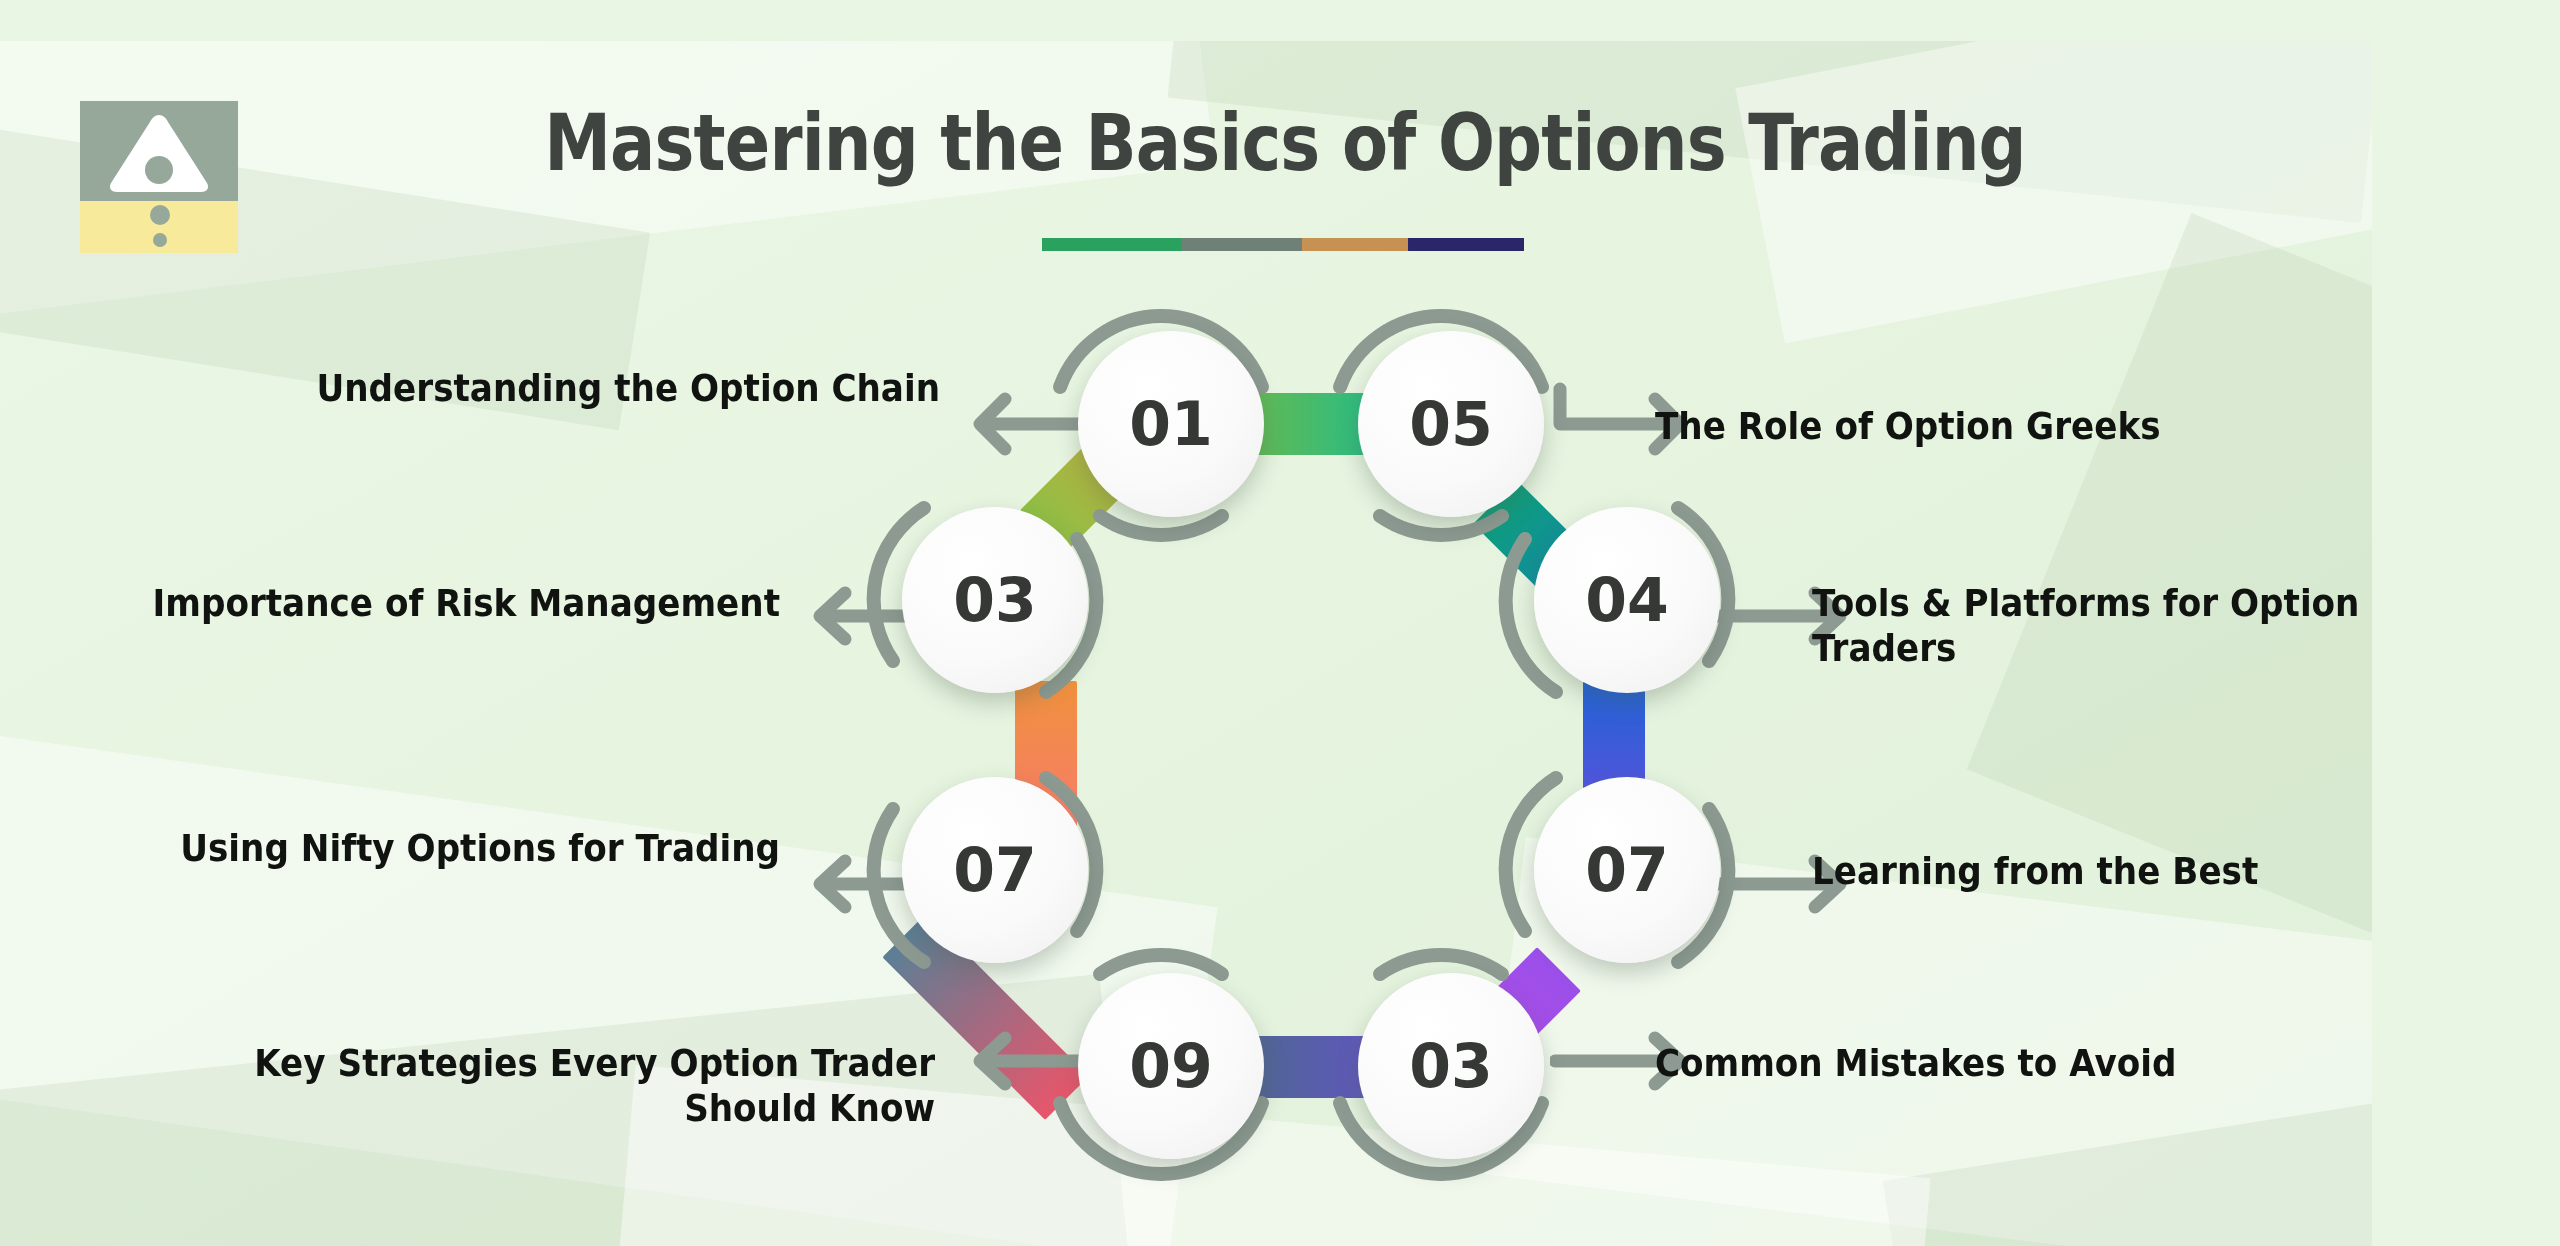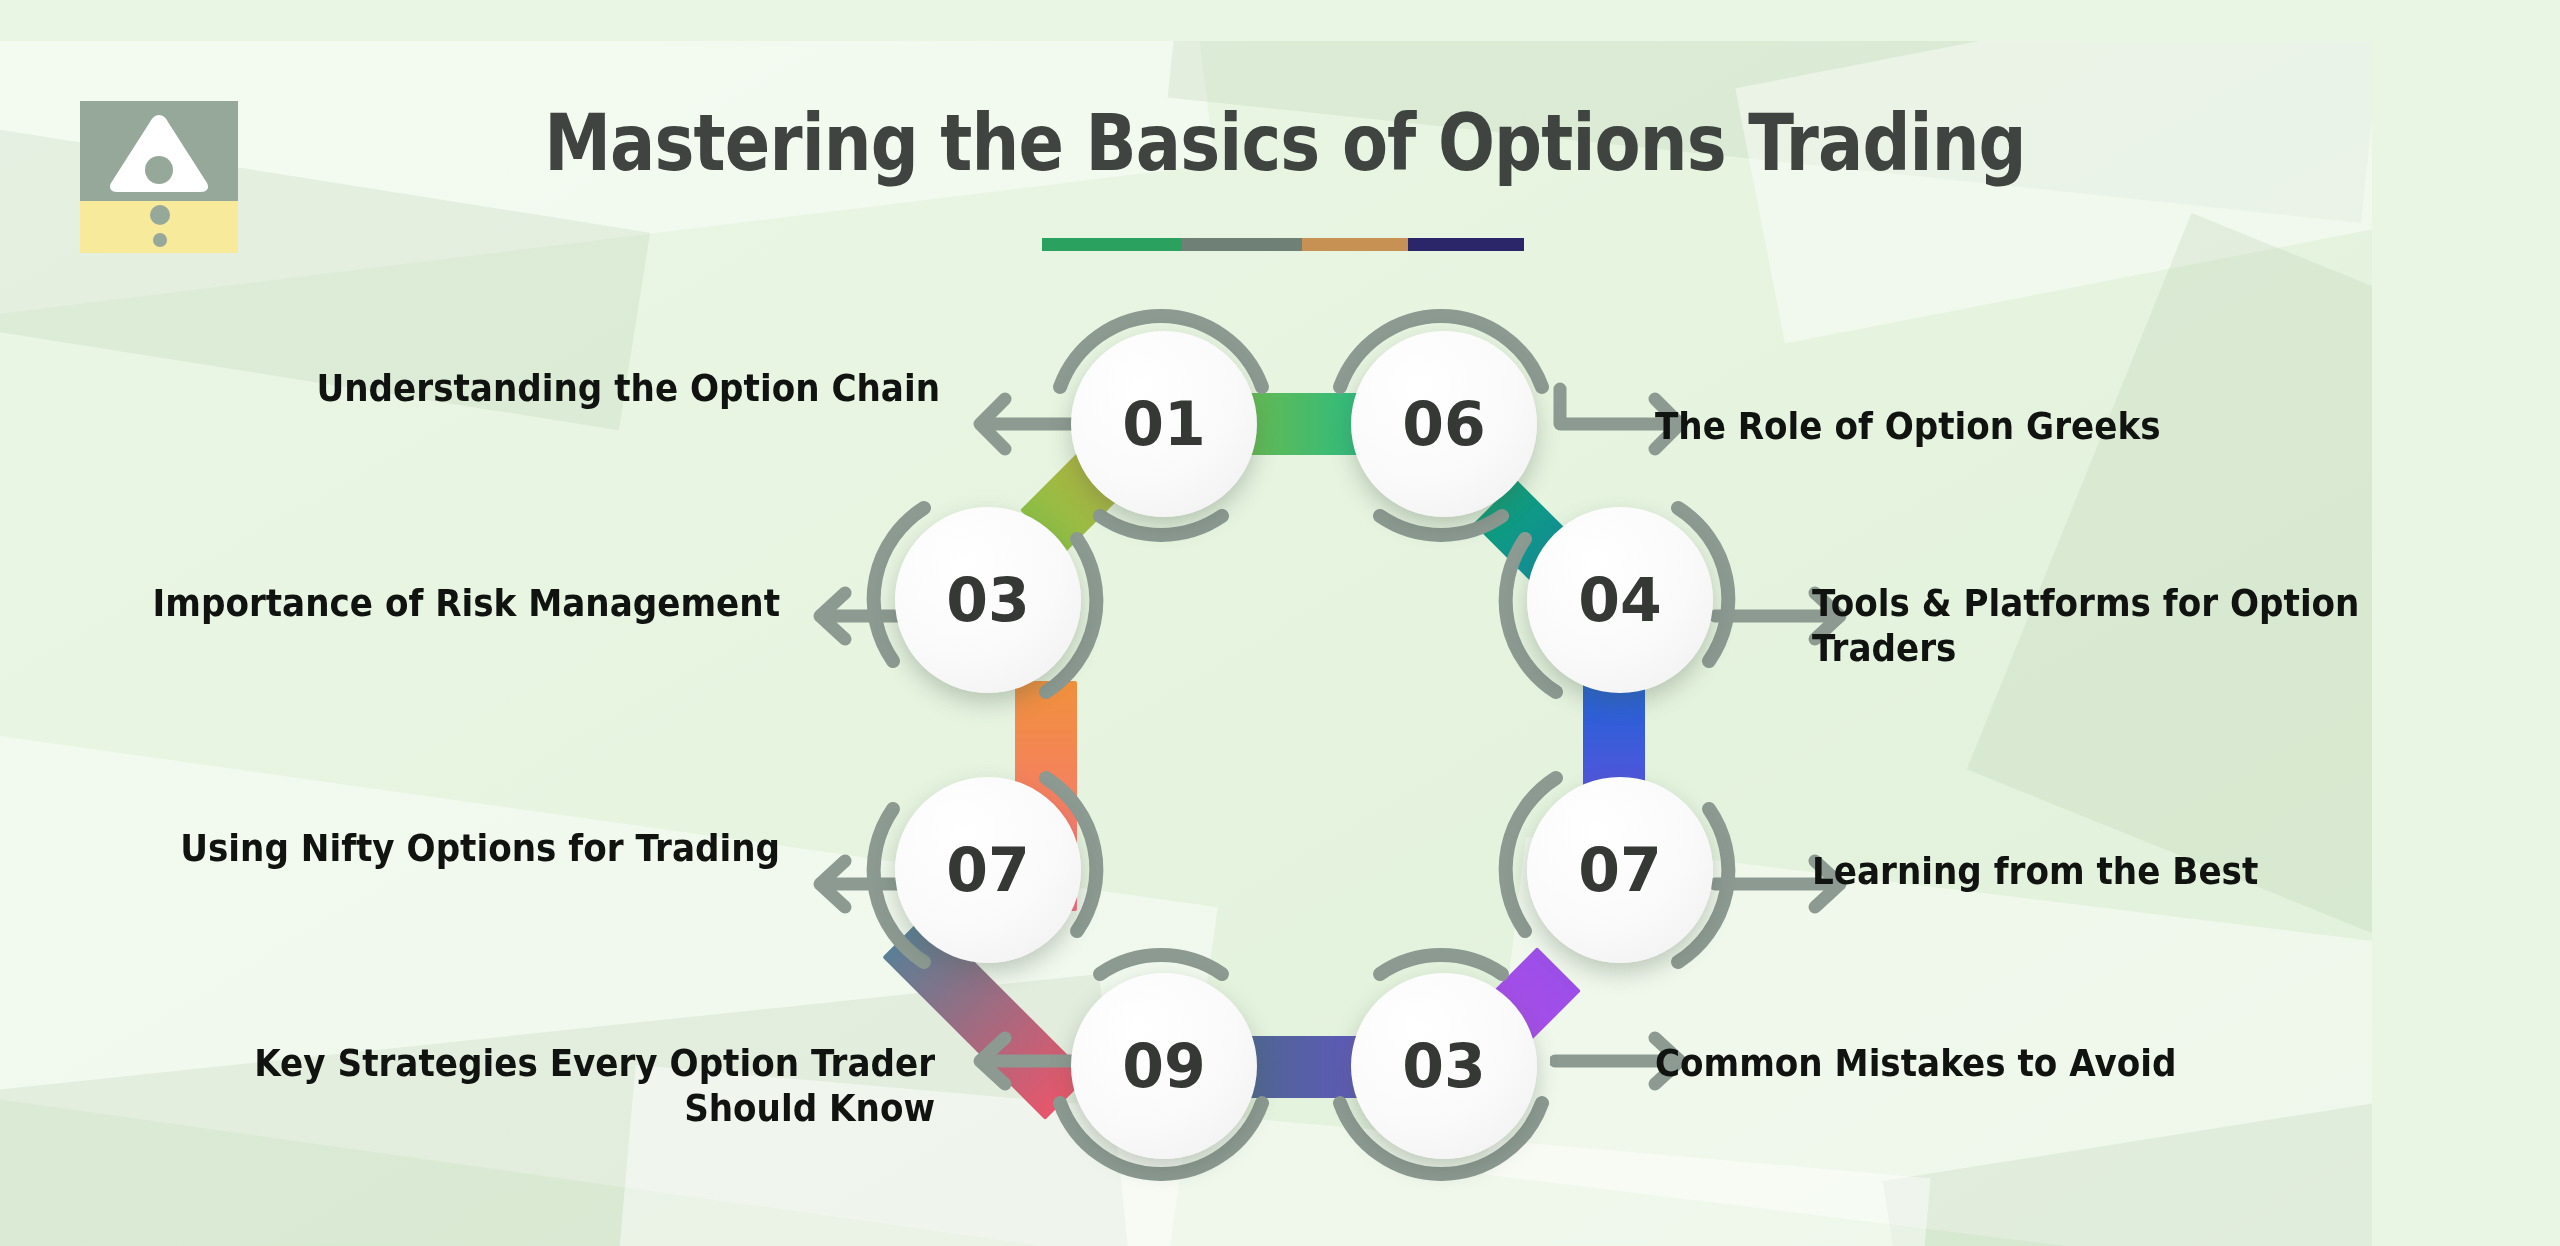--- a/index.html
+++ b/index.html
@@ -107,21 +107,21 @@
     width: 186px;
     height: 186px;
   }
   .node .ring {
     position: absolute;
     left: -28px; top: -28px;
     width: 242px; height: 242px;
   }
   .node .disc {
     position: absolute;
-    left: 3px; top: 0;
+    left: 10px; top: 0;
     width: 186px; height: 186px;
     border-radius: 50%;
     background: radial-gradient(circle at 36% 30%, #ffffff 0%, #fafafa 55%, #eeeeee 100%);
     box-shadow: 0 10px 22px rgba(80,95,80,0.30);
     display: flex;
     align-items: center;
     justify-content: center;
   }
   .node .num {
     font-family: "DejaVu Sans", sans-serif;
@@ -283,21 +283,21 @@
     </div>
   </div>
 
   <div class="node" style="left:1348px; top:290px;">
     <svg class="ring" viewBox="0 0 242 242">
       <path d="M121 13 A108 108 0 0 1 222 84" fill="none" stroke="#8c9a92" stroke-width="14" stroke-linecap="round"></path>
       <path d="M20 84 A108 108 0 0 1 121 13" fill="none" stroke="#8c9a92" stroke-width="14" stroke-linecap="round"></path>
       <path d="M60 213 A108 108 0 0 0 182 213" fill="none" stroke="#8c9a92" stroke-width="14" stroke-linecap="round"></path>
     </svg>
     <div class="disc">
-      <span class="num">06</span>
+      <span class="num">05</span>
     </div>
   </div>
 
   <div class="node" style="left:1524px; top:466px;">
     <svg class="ring" viewBox="0 0 242 242">
       <path d="M182 29 A108 108 0 0 1 213 182" fill="none" stroke="#8c9a92" stroke-width="14" stroke-linecap="round"></path>
       <path d="M60 213 A108 108 0 0 1 29 60" fill="none" stroke="#8c9a92" stroke-width="14" stroke-linecap="round"></path>
     </svg>
     <div class="disc">
       <span class="num">04</span>

